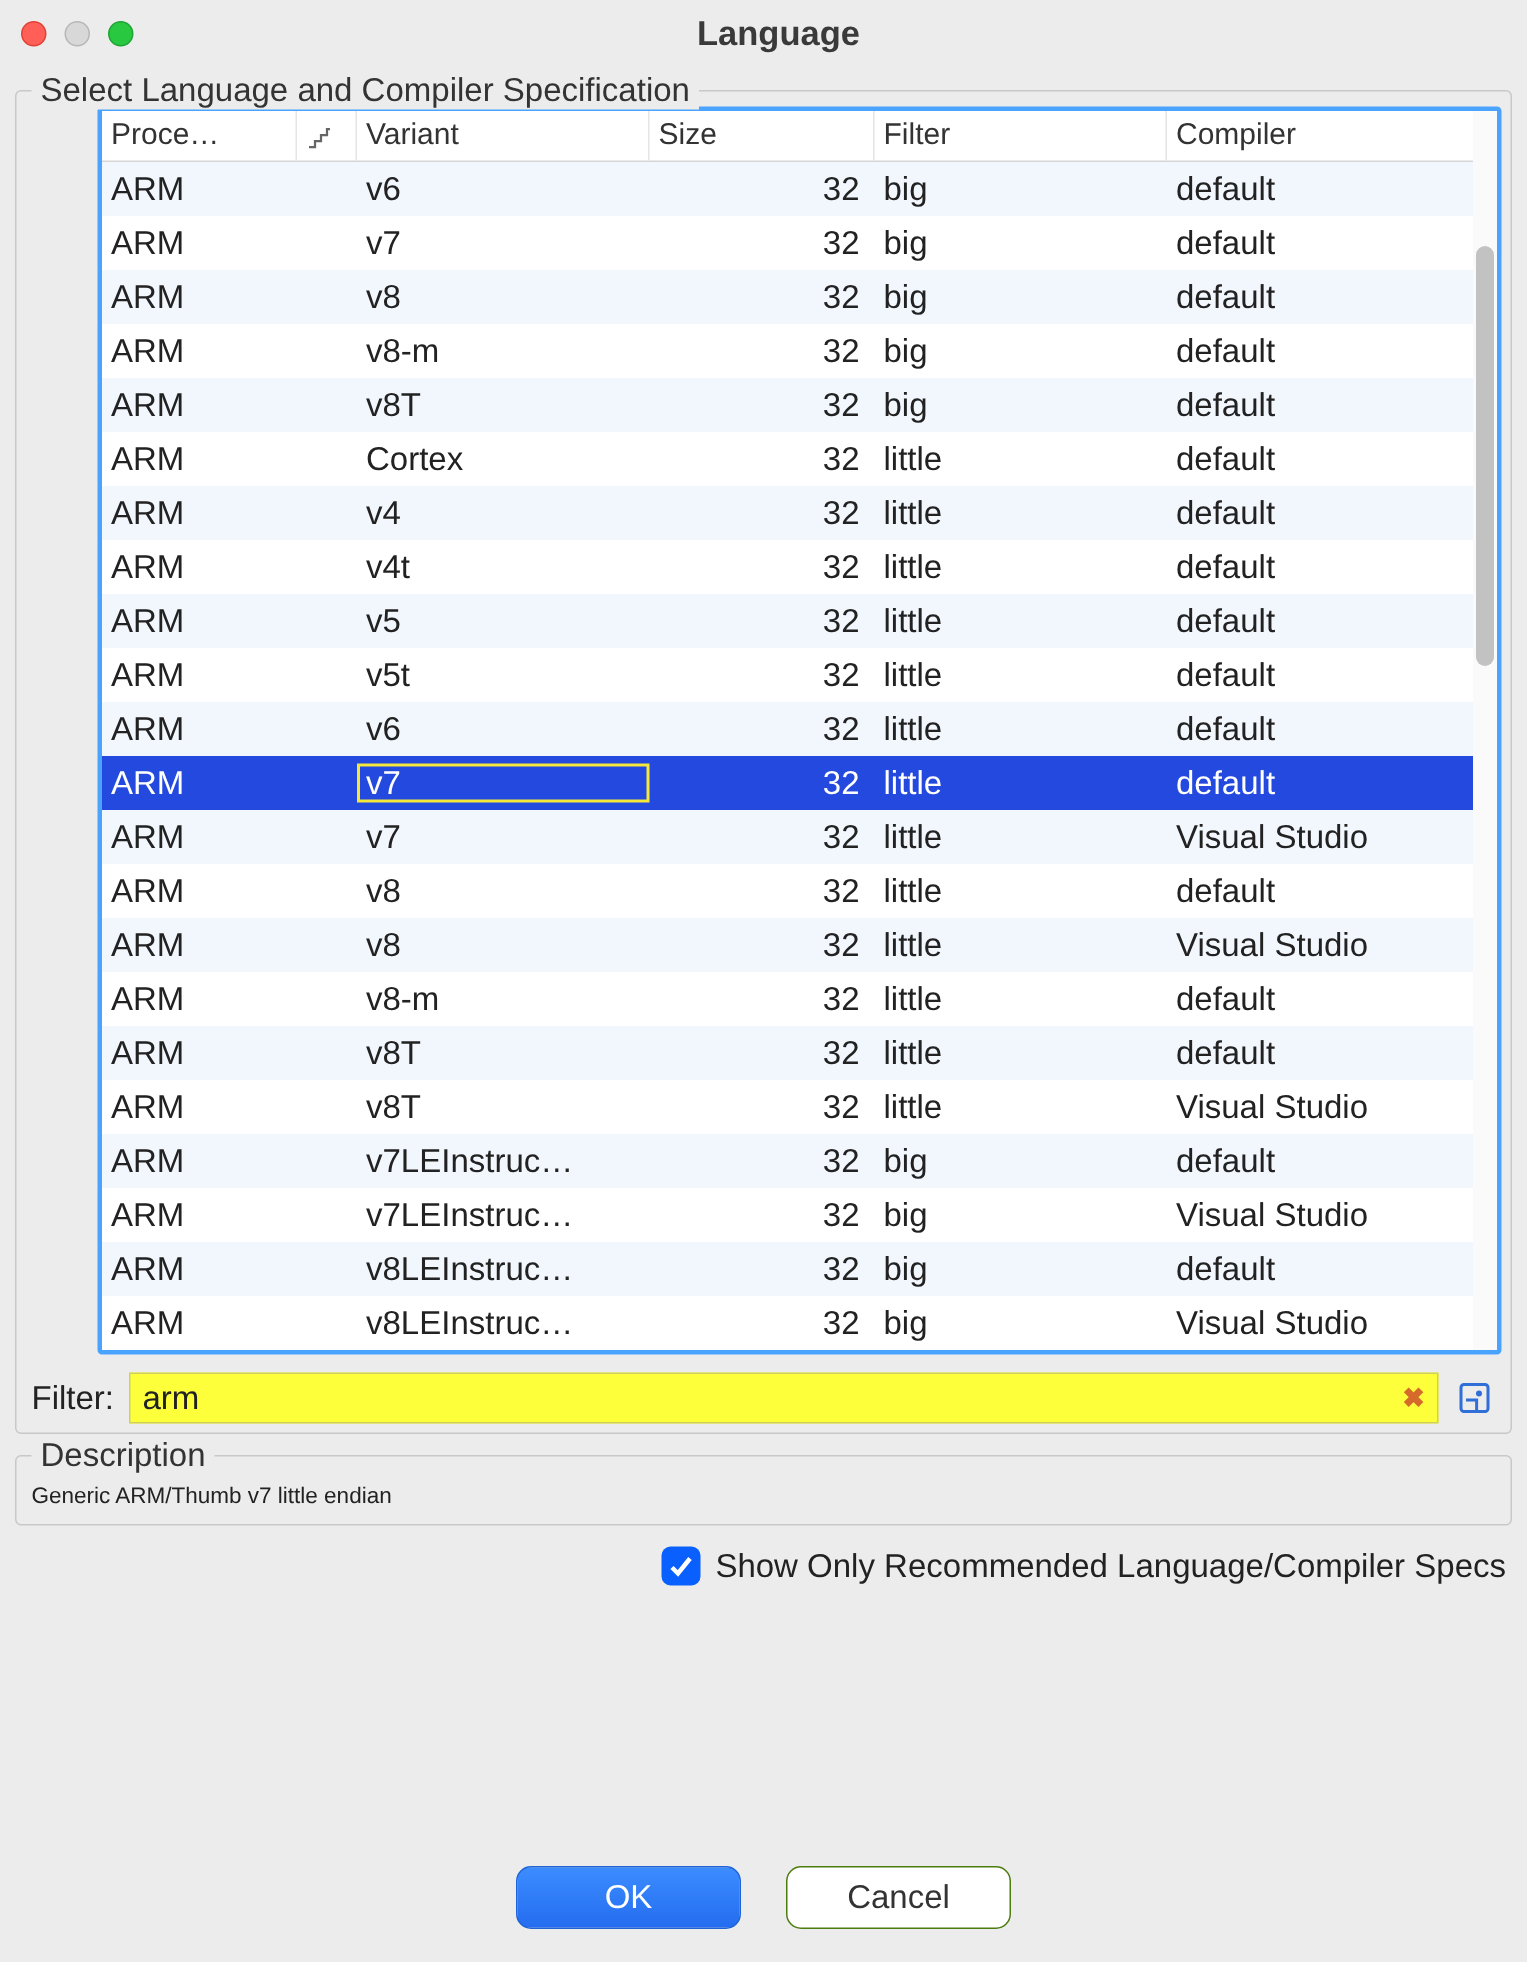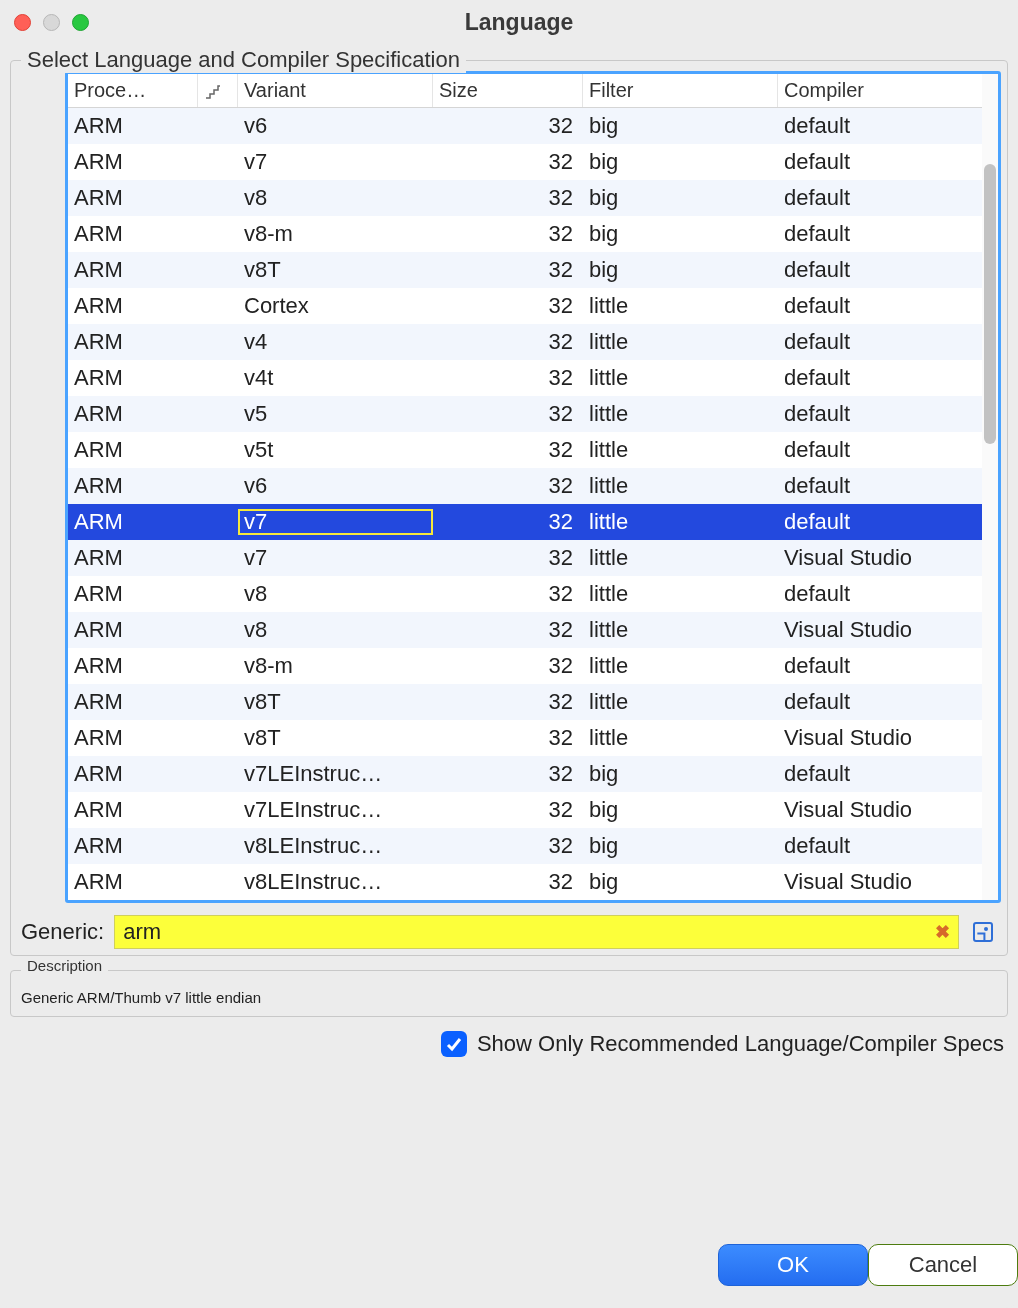--- a/index.html
+++ b/index.html
@@ -35,28 +35,28 @@
   .thumb { position:absolute; left:2px; right:2px; top:90px; height:280px; background:#c2c2c2; border-radius:6px; }
 
   .filter-row { display:flex; align-items:center; gap:10px; margin-top:12px; padding:0 4px; }
   .filter-label { font-size:22px; }
   .filter-input { flex:1; background:#fcff3a; border:1px solid #cfcf5e; height:34px; display:flex; align-items:center; padding:0 8px; font-size:22px; position:relative; }
   .clear-x { position:absolute; right:8px; color:#d66a2a; font-size:18px; font-weight:bold; cursor:pointer; }
   .toggle-icon { width:28px; height:28px; display:flex; align-items:center; justify-content:center; }
   .toggle-icon svg { width:24px; height:24px; }
 
   .desc-fieldset { border:1px solid #c8c8c8; border-radius:4px; position:relative; padding:18px 10px 10px 10px; margin-top:14px; background:#ececec; }
-  .desc-legend { position:absolute; top:-14px; left:10px; background:#ececec; padding:0 6px; font-size:15px; color:#333; }
+  .desc-legend { position:absolute; top:-14px; left:10px; background:#ececec; padding:0 6px; font-size:22px; color:#333; }
   .desc-text { font-size:15px; color:#222; }
 
   .check-row { display:flex; align-items:center; gap:10px; margin:14px 4px 6px 4px;justify-content:flex-end; }
   .chk { width:26px; height:26px; border-radius:6px; background:#0a60ff; display:flex; align-items:center; justify-content:center; }
   .chk svg { width:18px; height:18px; stroke:#fff; stroke-width:3; fill:none; }
 
-  .button-bar { display:flex; justify-content:flex-end; padding:18px 0 22px 0; }
+  .button-bar { display:flex; justify-content:center; gap:30px; padding:18px 0 22px 0; }
   .btn { height:42px; min-width:150px; border-radius:10px; font-size:22px; display:flex; align-items:center; justify-content:center; cursor:pointer; }
   .btn.primary { background:linear-gradient(#3c8cff,#246df0); color:#fff; border:1px solid #1e63d8; }
   .btn.secondary { background:#fff; color:#333; border:1px solid #4d7c0f; }
 
   .stair-icon svg { width:18px; height:18px; }
 </style>
 </head>
 <body>
 
 <div class="window">
@@ -267,21 +267,21 @@
                 <div class="cell compiler">Visual Studio</div>
               </div>
             </div>
         </div>
         <div class="scrollbar">
           <div class="thumb"></div>
         </div>
       </div>
 
       <div class="filter-row">
-        <div class="filter-label">Generic:</div>
+        <div class="filter-label">Filter:</div>
         <div class="filter-input">
           <span>arm</span>
           <span class="clear-x">✖</span>
         </div>
         <div class="toggle-icon">
           <svg viewBox="0 0 24 24">
               <rect x="3" y="3" width="18" height="18" rx="2" fill="none" stroke="#2f6fd7" stroke-width="2"></rect>
               <path d="M7 9 L12 14 L7 19" stroke="#2f6fd7" stroke-width="2" fill="none" transform="rotate(-45 12 12)"></path>
               <circle cx="15" cy="9" r="2" fill="#2f6fd7"></circle>
             </svg>

